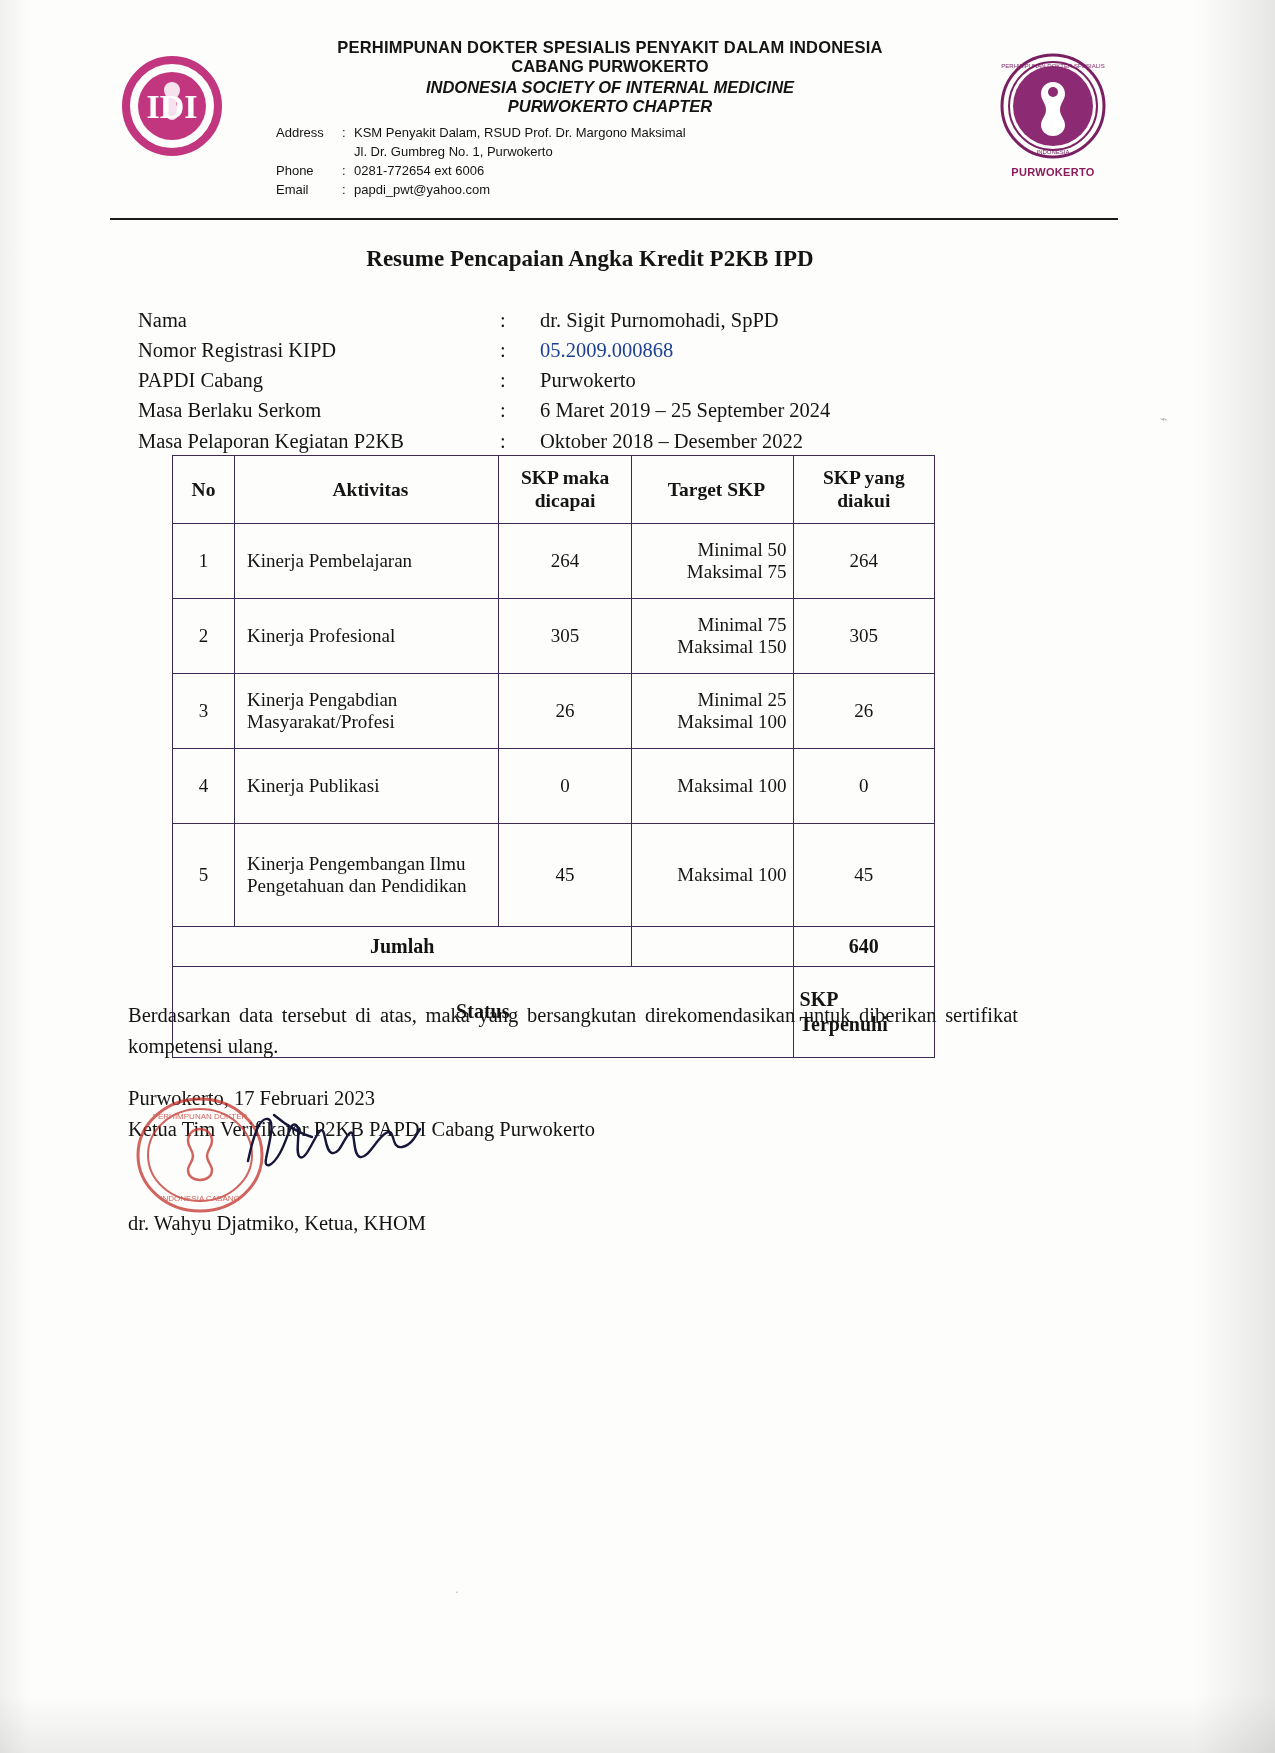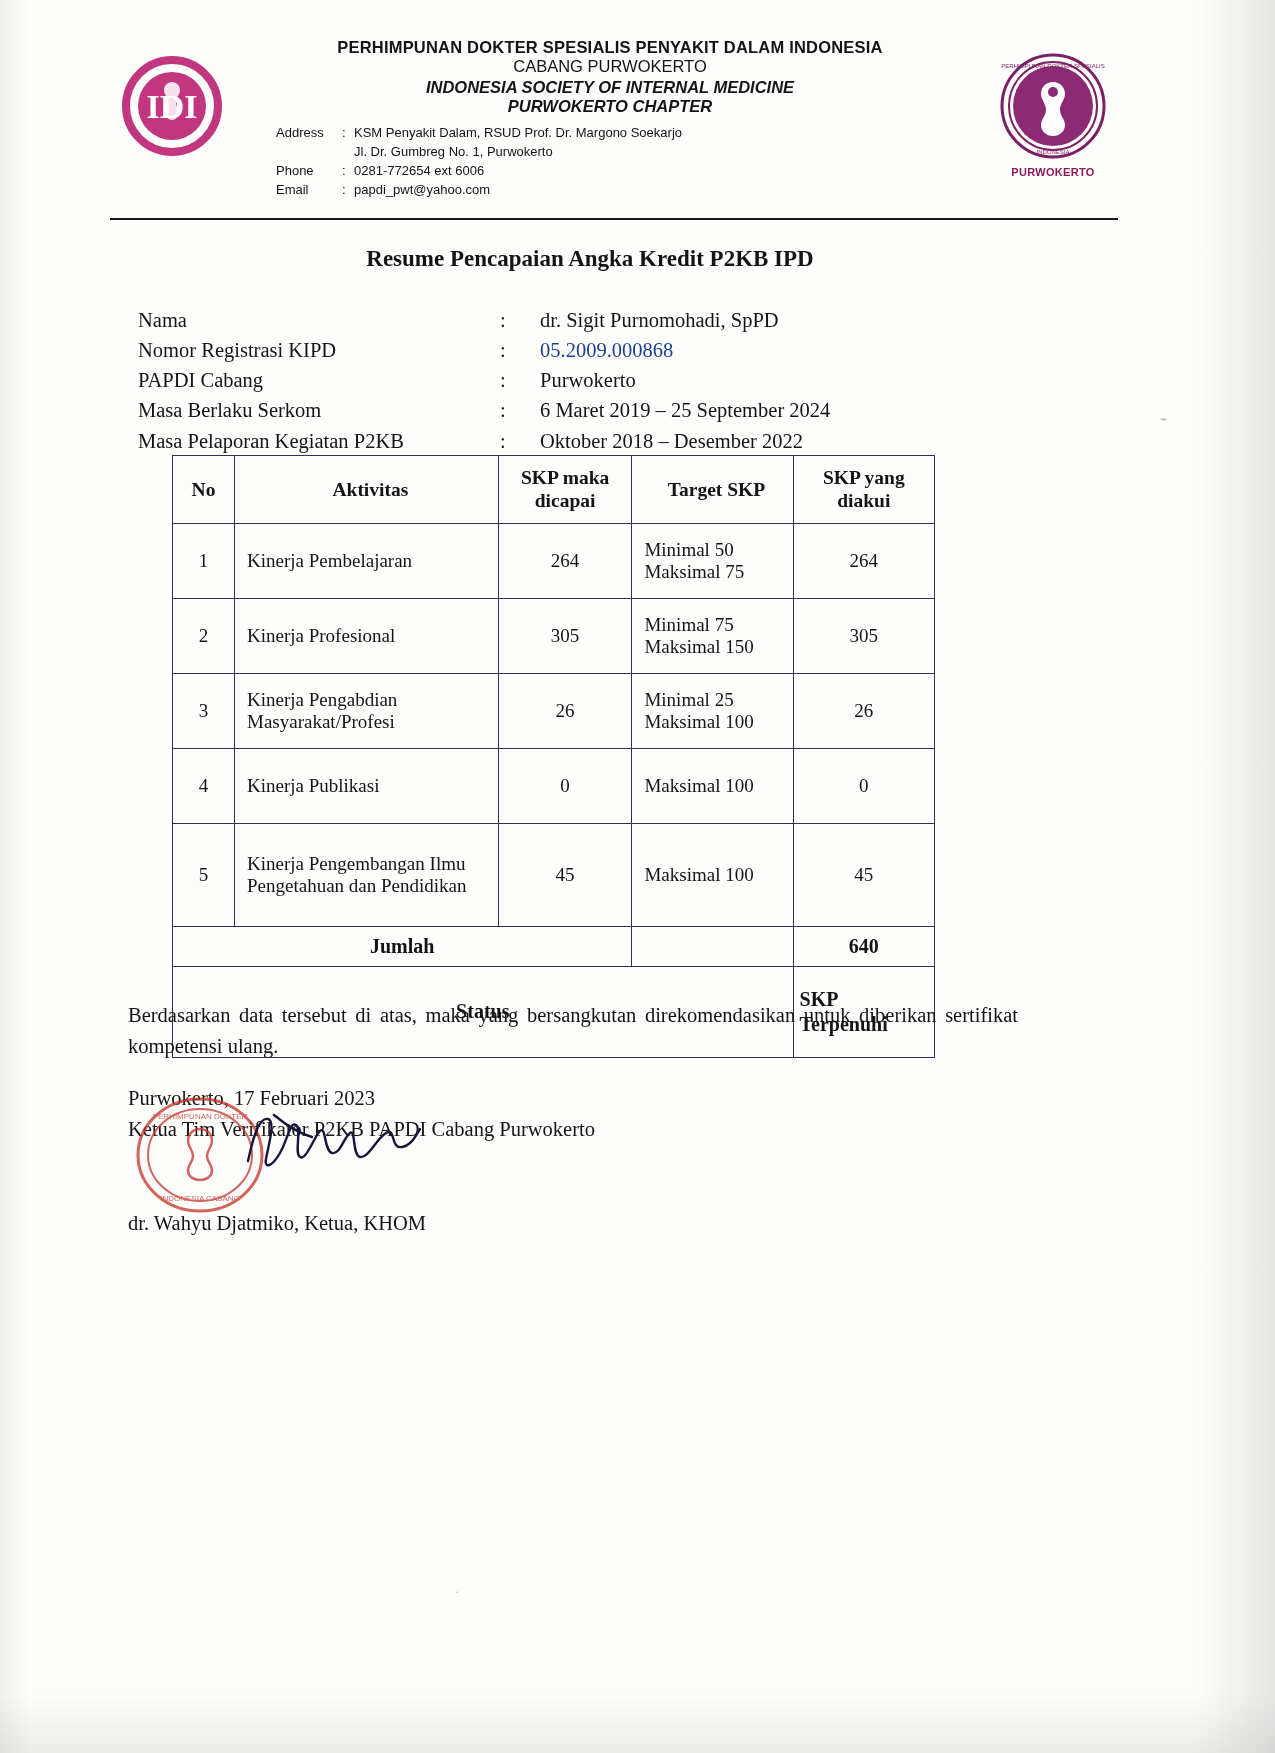--- a/index.html
+++ b/index.html
@@ -74,21 +74,21 @@
     text-align: center;
     font-family: "Liberation Sans", sans-serif;
   }
   .org-line-1 {
     font-size: 16.5px;
     font-weight: bold;
     letter-spacing: .2px;
   }
   .org-line-2 {
     font-size: 16.5px;
-    font-weight: normal;
+    font-weight: bold;
   }
   .org-line-3 {
     font-size: 16.5px;
     font-weight: bold;
     font-style: italic;
     margin-top: 2px;
   }
   .org-line-4 {
     font-size: 16.5px;
     font-weight: bold;
@@ -163,21 +163,21 @@
   table.skp thead th {
     text-align: center;
     font-weight: bold;
     font-size: 19.5px;
     line-height: 1.2;
     padding: 10px 4px;
   }
   .col-no    { width: 56px;  text-align: center; }
   .col-act   { width: 268px; text-align: left; padding-left: 12px !important; }
   .col-ach   { width: 136px; text-align: center; }
-  .col-tgt   { width: 158px; text-align: left; padding-left: 12px !important; }
+  .col-tgt   { width: 158px; text-align: right; padding-left: 12px !important; }
   .col-rec   { width: 138px; text-align: center; }
   .row-tall td { height: 58px; }
   .jumlah-cell {
     text-align: center;
     font-weight: bold;
     font-size: 20px;
   }
   .jumlah-val {
     text-align: center;
     font-weight: bold;
@@ -265,21 +265,21 @@
     <div class="header-text">
       <div class="org-line-1">PERHIMPUNAN DOKTER SPESIALIS PENYAKIT DALAM INDONESIA</div>
       <div class="org-line-2">CABANG PURWOKERTO</div>
       <div class="org-line-3">INDONESIA SOCIETY OF INTERNAL MEDICINE</div>
       <div class="org-line-4">PURWOKERTO CHAPTER</div>
 
       <div class="contact">
         <div class="contact-row">
           <span class="contact-label">Address</span>
           <span class="contact-colon">:</span>
-          <span class="contact-value">KSM Penyakit Dalam, RSUD Prof. Dr. Margono Soekarjo</span>
+          <span class="contact-value">KSM Penyakit Dalam, RSUD Prof. Dr. Margono Maksimal</span>
         </div>
         <div class="contact-sub">Jl. Dr. Gumbreg No. 1, Purwokerto</div>
         <div class="contact-row">
           <span class="contact-label">Phone</span>
           <span class="contact-colon">:</span>
           <span class="contact-value">0281-772654 ext 6006</span>
         </div>
         <div class="contact-row">
           <span class="contact-label">Email</span>
           <span class="contact-colon">:</span>

